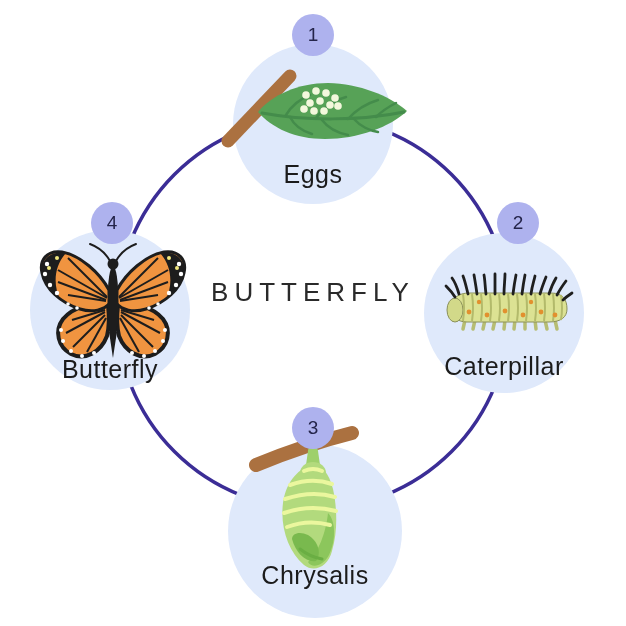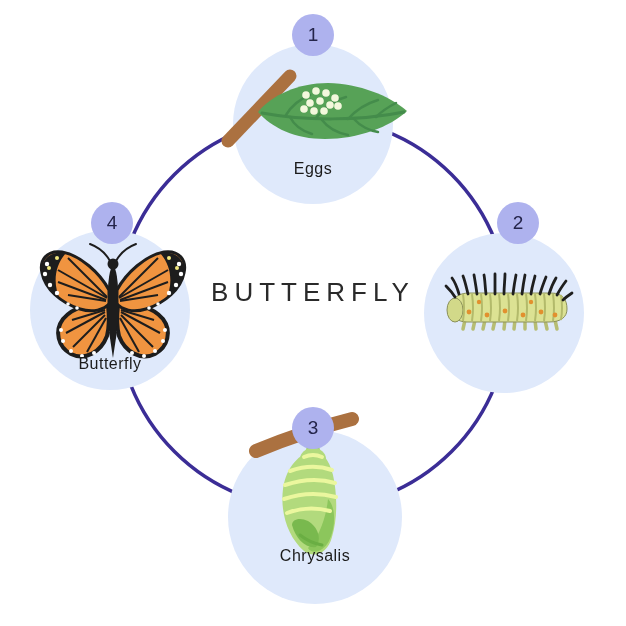--- a/index.html
+++ b/index.html
@@ -8,21 +8,21 @@
     --leaf-green:#57a257; --leaf-vein:#448c4b; --branch-brown:#ab7140;
     --butterfly-orange:#f09440; --caterpillar-green:#dce293; --chrysalis-green:#b2da7d;
   }
   *{margin:0;padding:0;box-sizing:border-box;}
   body{background:#fff;font-family:"Liberation Sans", sans-serif;}
   .canvas{position:relative;width:626px;height:626px;background:var(--background);overflow:hidden;}
   .ring-svg{position:absolute;left:0;top:0;z-index:0;}
   .ring-circle{fill:none;stroke:var(--ring);stroke-width:3.5px;}
   .stage-circle{position:absolute;border-radius:50%;background:var(--stage-circle);z-index:1;}
   .stage-circle svg{position:absolute;overflow:visible;z-index:2;}
-  .stage-label{position:absolute;left:0;width:100%;text-align:center;font-size:16px;
+  .stage-label{position:absolute;left:0;width:100%;text-align:center;font-size:25px;
     color:var(--label-text);z-index:2;letter-spacing:0.5px;}
   .badge{position:absolute;width:42px;height:42px;border-radius:50%;background:var(--badge);
     color:var(--badge-text);display:flex;align-items:center;justify-content:center;
     font-size:19px;z-index:3;}
   .center-title{position:absolute;left:163px;top:271px;width:300px;text-align:center;
     color:var(--title-text);font-size:26px;letter-spacing:6px;line-height:42px;z-index:1;
     font-weight:500;}
   
   .branch{stroke:var(--branch-brown);stroke-linecap:round;fill:none;}
   .leaf-body{fill:var(--leaf-green);}
@@ -135,23 +135,24 @@
         <circle class="cat-dot" cx="34" cy="42" r="2.4"></circle>
           <circle class="cat-dot" cx="52" cy="45" r="2.4"></circle>
         <circle class="cat-dot" cx="70" cy="41" r="2.4"></circle>
           <circle class="cat-dot" cx="88" cy="45" r="2.4"></circle>
         <circle class="cat-dot" cx="106" cy="42" r="2.4"></circle>
           <circle class="cat-dot" cx="120" cy="45" r="2.4"></circle>
         <circle class="cat-dot" cx="44" cy="32" r="2.2"></circle>
           <circle class="cat-dot" cx="96" cy="32" r="2.2"></circle>
       </g>
     </svg>
-  </div>
-
-  <div class="stage-circle" style="left:228px;top:430px;width:174px;height:174px;">
+    <div class="stage-label" style="top:119px;">Caterpillar</div>
+  </div>
+
+  <div class="stage-circle" style="left:228px;top:444px;width:174px;height:174px;">
     <svg style="left:2px;top:-23px;" width="170" height="155" viewBox="0 0 170 155">
       <path class="branch" d="M26,44 C60,30 90,20 122,12" stroke-width="14"></path>
       <path d="M78,30 C78,24 88,24 88,30 L90,44 L76,44 Z" fill="#9ed06b"></path>
       <ellipse class="chr-body" cx="83" cy="52" rx="13" ry="11"></ellipse>
       <path class="chr-body" d="M83,44 C70,46 56,60 53,82 C50,106 58,130 74,144 C84,152 98,146 102,130 C108,110 107,86 103,68 C99,52 92,44 83,44 Z"></path>
       <path class="chr-dark" d="M98,92 C106,100 106,120 99,134 C93,145 82,148 78,141 C88,132 96,112 98,92 Z"></path>
       <path class="chr-darker" d="M62,118 C66,132 76,142 86,140 C92,132 88,120 78,114 C70,110 62,112 62,118 Z"></path>
       <g>
         <path class="chr-stripe" d="M74,50 Q83,46 92,50"></path>
         <path class="chr-stripe" d="M60,64 Q82,56 102,63"></path>

